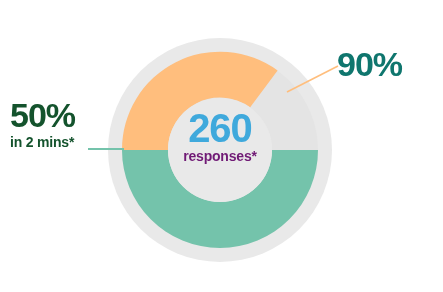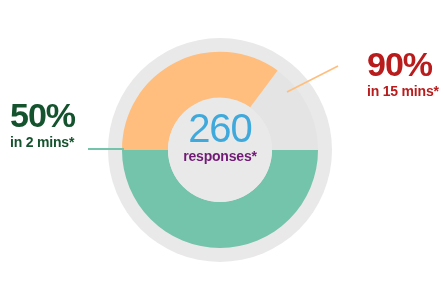--- a/index.html
+++ b/index.html
@@ -30,21 +30,21 @@
   .center-readout {
     position: absolute;
     left: 160px;
     top: 108px;
     width: 120px;
     text-align: center;
     pointer-events: none;
   }
   .center-value {
     font-size: 40px;
-    font-weight: normal;
+    font-weight: bold;
     letter-spacing: -1px;
     line-height: 40px;
     color: #3fa9dc;
   }
   .center-label {
     font-size: 14px;
     font-weight: bold;
     line-height: 17px;
     letter-spacing: -0.2px;
     color: #701a75;
@@ -75,22 +75,21 @@
   .callout-left .callout-sub {
     color: #14532d;
   }
   .callout-right {
     left: 337px;
     top: 46px;
     text-align: left;
   }
   .callout-right .callout-value,
   .callout-right .callout-sub {
-    color: #b91c1c;
-    margin-left: 30px;
+    color: #0f766e;
   }
 </style>
 </head>
 <body>
 
 <div class="infographic">
 
   <svg class="chart-svg" viewBox="0 0 443 292">
 
     <circle cx="220" cy="150" r="112" fill="#e9e9e9"></circle>
@@ -113,16 +112,15 @@
     <div class="center-label">responses*</div>
   </div>
 
   <div class="callout callout-left">
     <div class="callout-value">50%</div>
     <div class="callout-sub">in 2 mins*</div>
   </div>
 
   <div class="callout callout-right">
     <div class="callout-value">90%</div>
-    <div class="callout-sub">in 15 mins*</div>
   </div>
 
 </div>
 
 </body></html>

